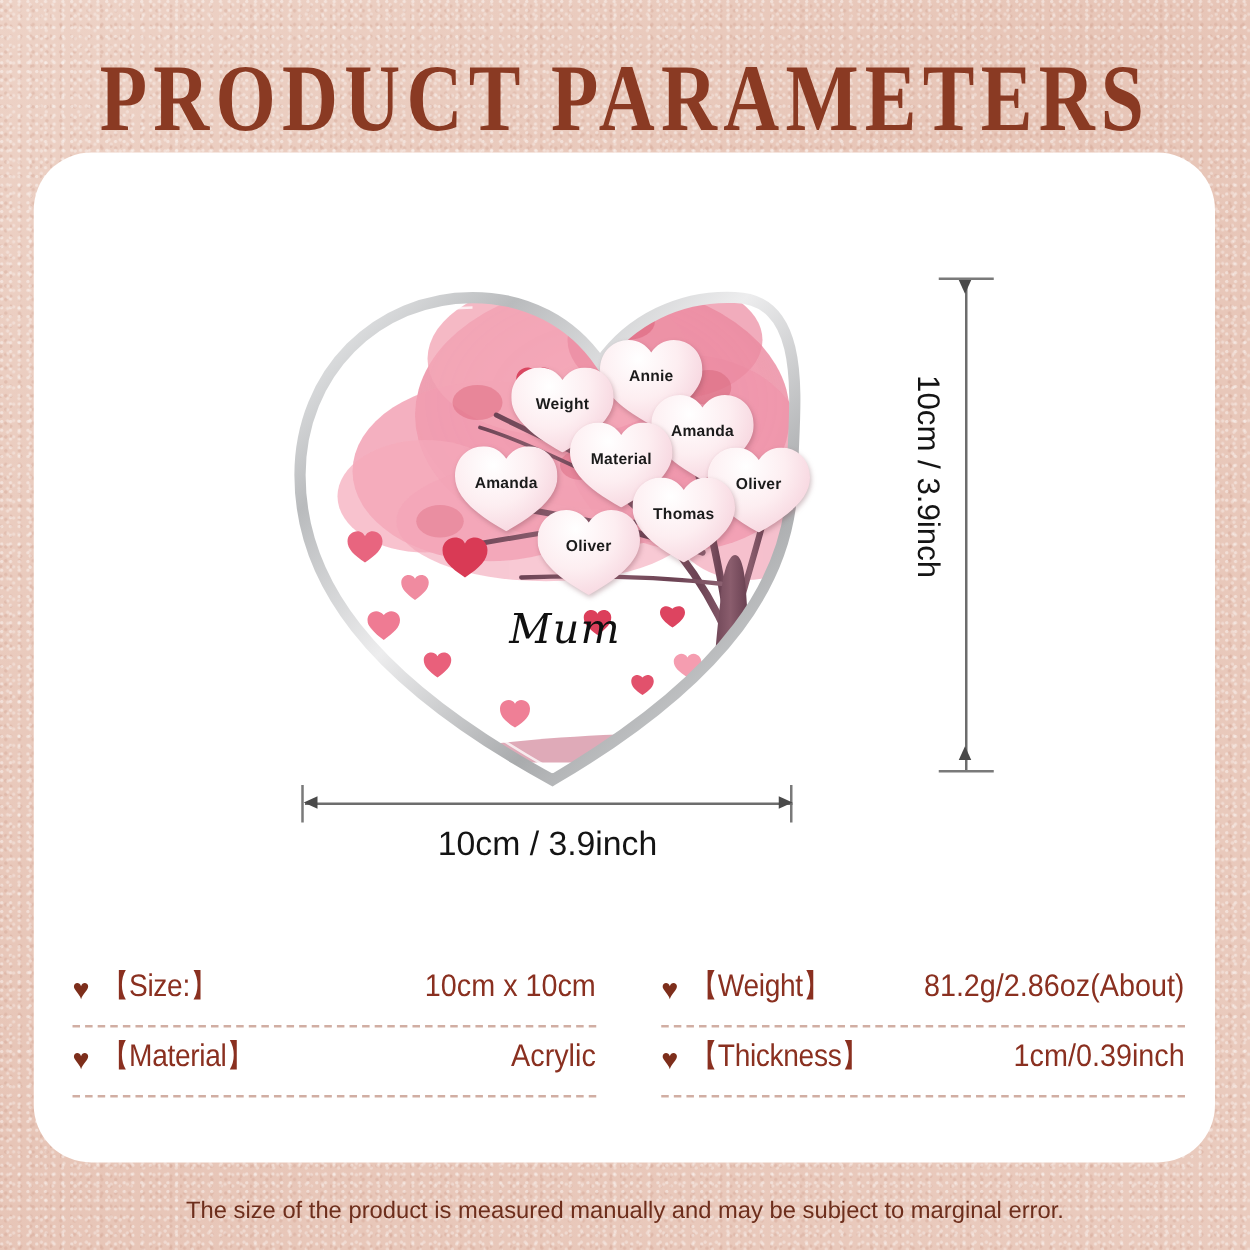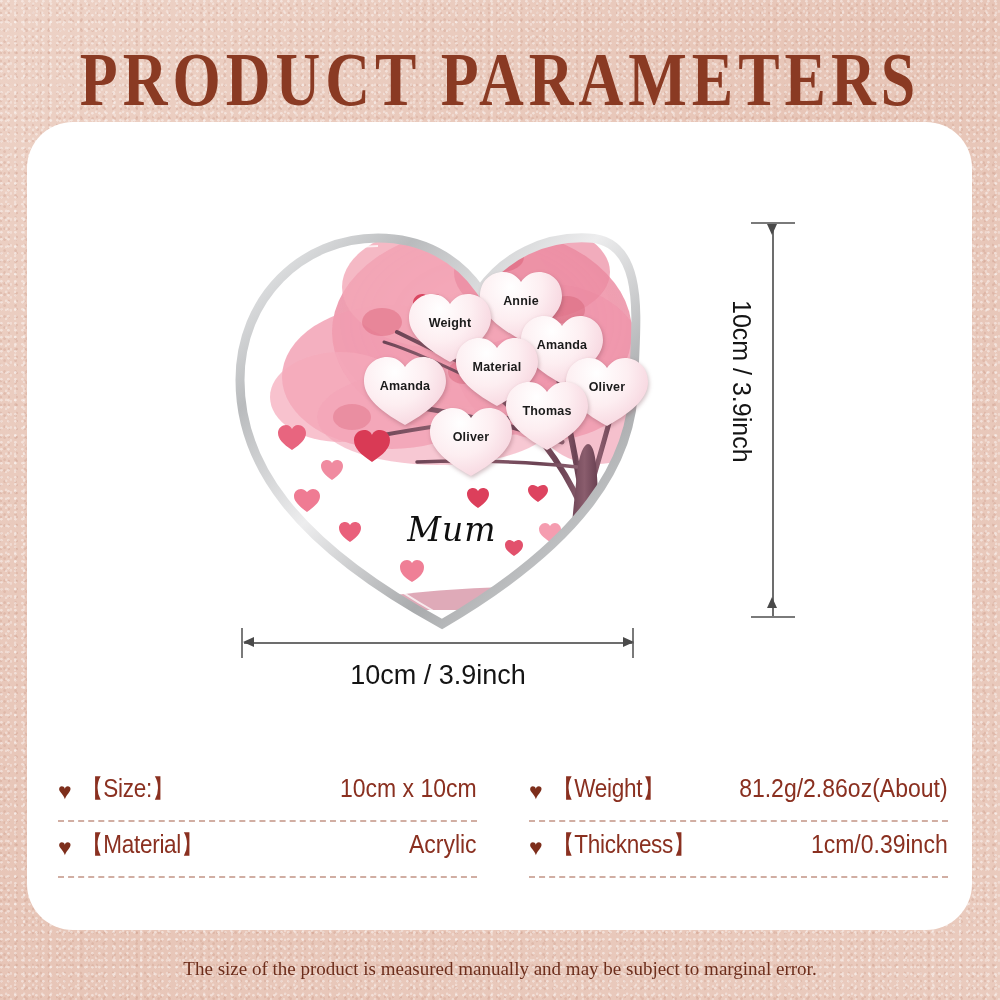--- a/index.html
+++ b/index.html
@@ -60,21 +60,21 @@
     clip-path:path("M43 72 C 14 56, 2 42, 2 28 C 2 13, 13 4, 25 4 C 33 4, 39 8, 43 14 C 47 8, 53 4, 61 4 C 73 4, 84 13, 84 28 C 84 42, 72 56, 43 72 Z");
   }
   .nameheart span{position:relative;z-index:2;text-align:right;}
 
   
   .msg{
     position:absolute;left:90px;top:272px;width:260px;text-align:center;
     font-family:"DejaVu Serif",serif;font-style:italic;color:#101010;
     line-height:1.18;pointer-events:none;
   }
-  .msg .l1{font-size:33px;letter-spacing:1px;margin-top:27px;}
+  .msg .l1{font-size:33px;letter-spacing:1px;}
   .msg .l2{font-size:29px;letter-spacing:1px;}
 
   
   .dim-v{position:absolute;left:760px;top:216px;width:28px;height:408px;}
   .dim-v .line{position:absolute;left:12px;top:8px;width:1.6px;height:392px;background:#6d6d6d;}
   .dim-v .cap{position:absolute;left:-9px;width:44px;height:1.6px;background:#7a7a7a;}
   .dim-v .cap.t{top:6px;} .dim-v .cap.b{top:400px;}
   .dim-v .arr{position:absolute;left:7px;width:0;height:0;border-left:5px solid transparent;border-right:5px solid transparent;}
   .dim-v .arr.t{top:8px;border-top:11px solid #4a4a4a;}
   .dim-v .arr.b{top:381px;border-bottom:11px solid #4a4a4a;}
@@ -113,21 +113,21 @@
     margin-left:auto;color:#8a3020;font-size:25px;white-space:nowrap;
     transform:scaleX(.92);transform-origin:right center;
   }
   .dashline{
     height:0;border-top:2px dashed #c9a193;opacity:.85;margin:2px 0 6px 0;
   }
 
   
   .footer{
     position:absolute;left:0;top:958px;width:1000px;text-align:center;
-    font-size:19px;color:#6d2e1c;font-family:Liberation Serif, serif;
+    font-size:19px;color:#6d2e1c;
   }
 </style>
 </head>
 <body>
 
 <div id="stage">
 
   <div class="bg"></div>
 
   <div class="title">PRODUCT PARAMETERS</div>

